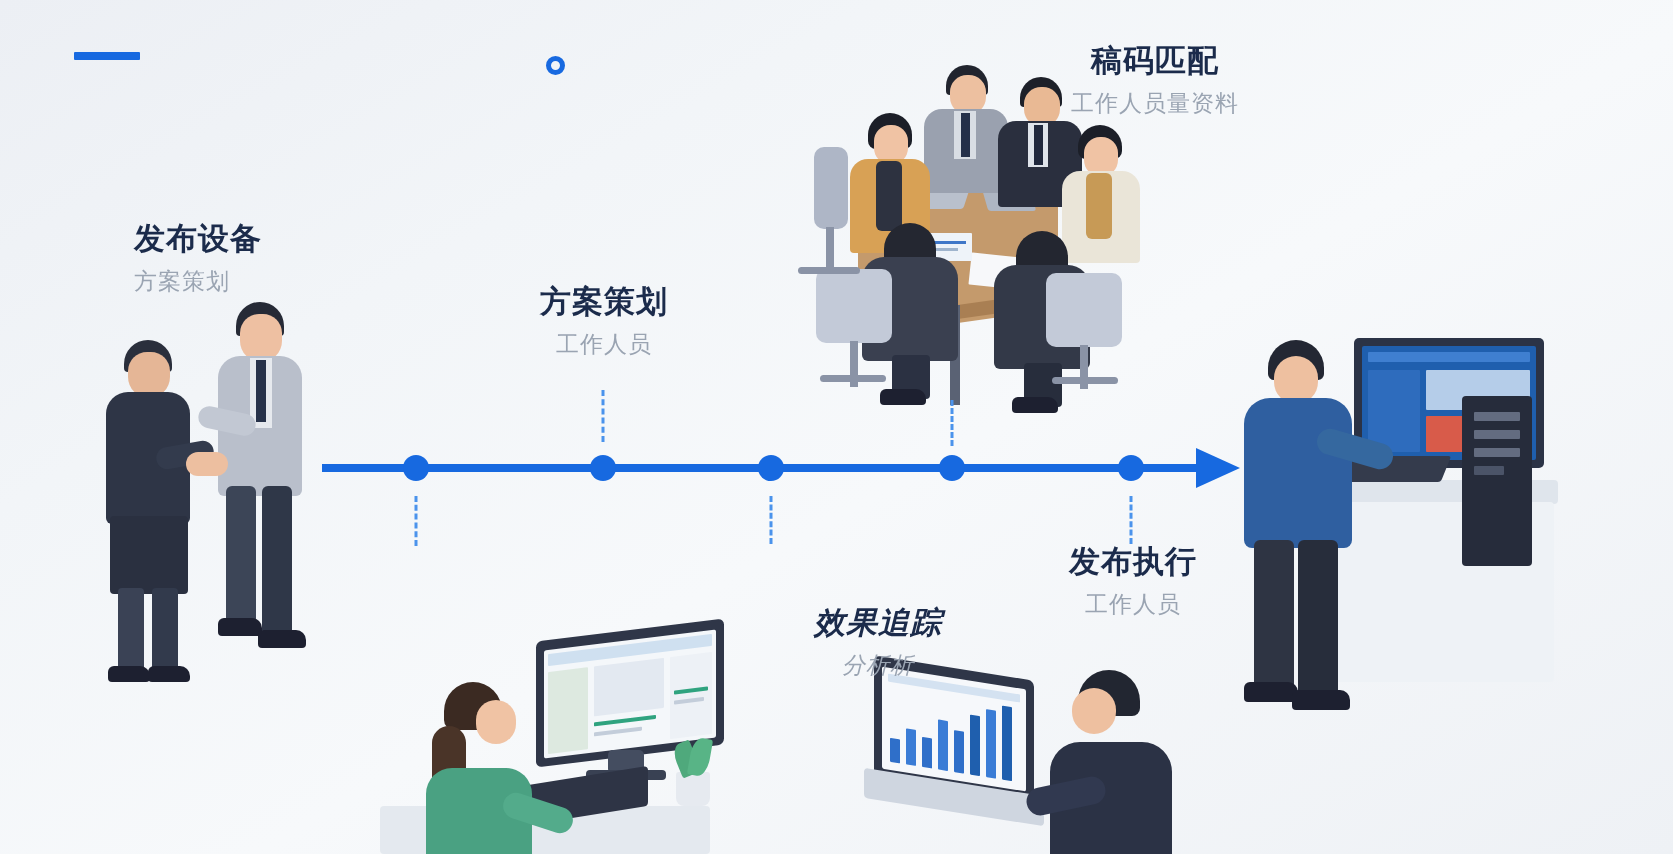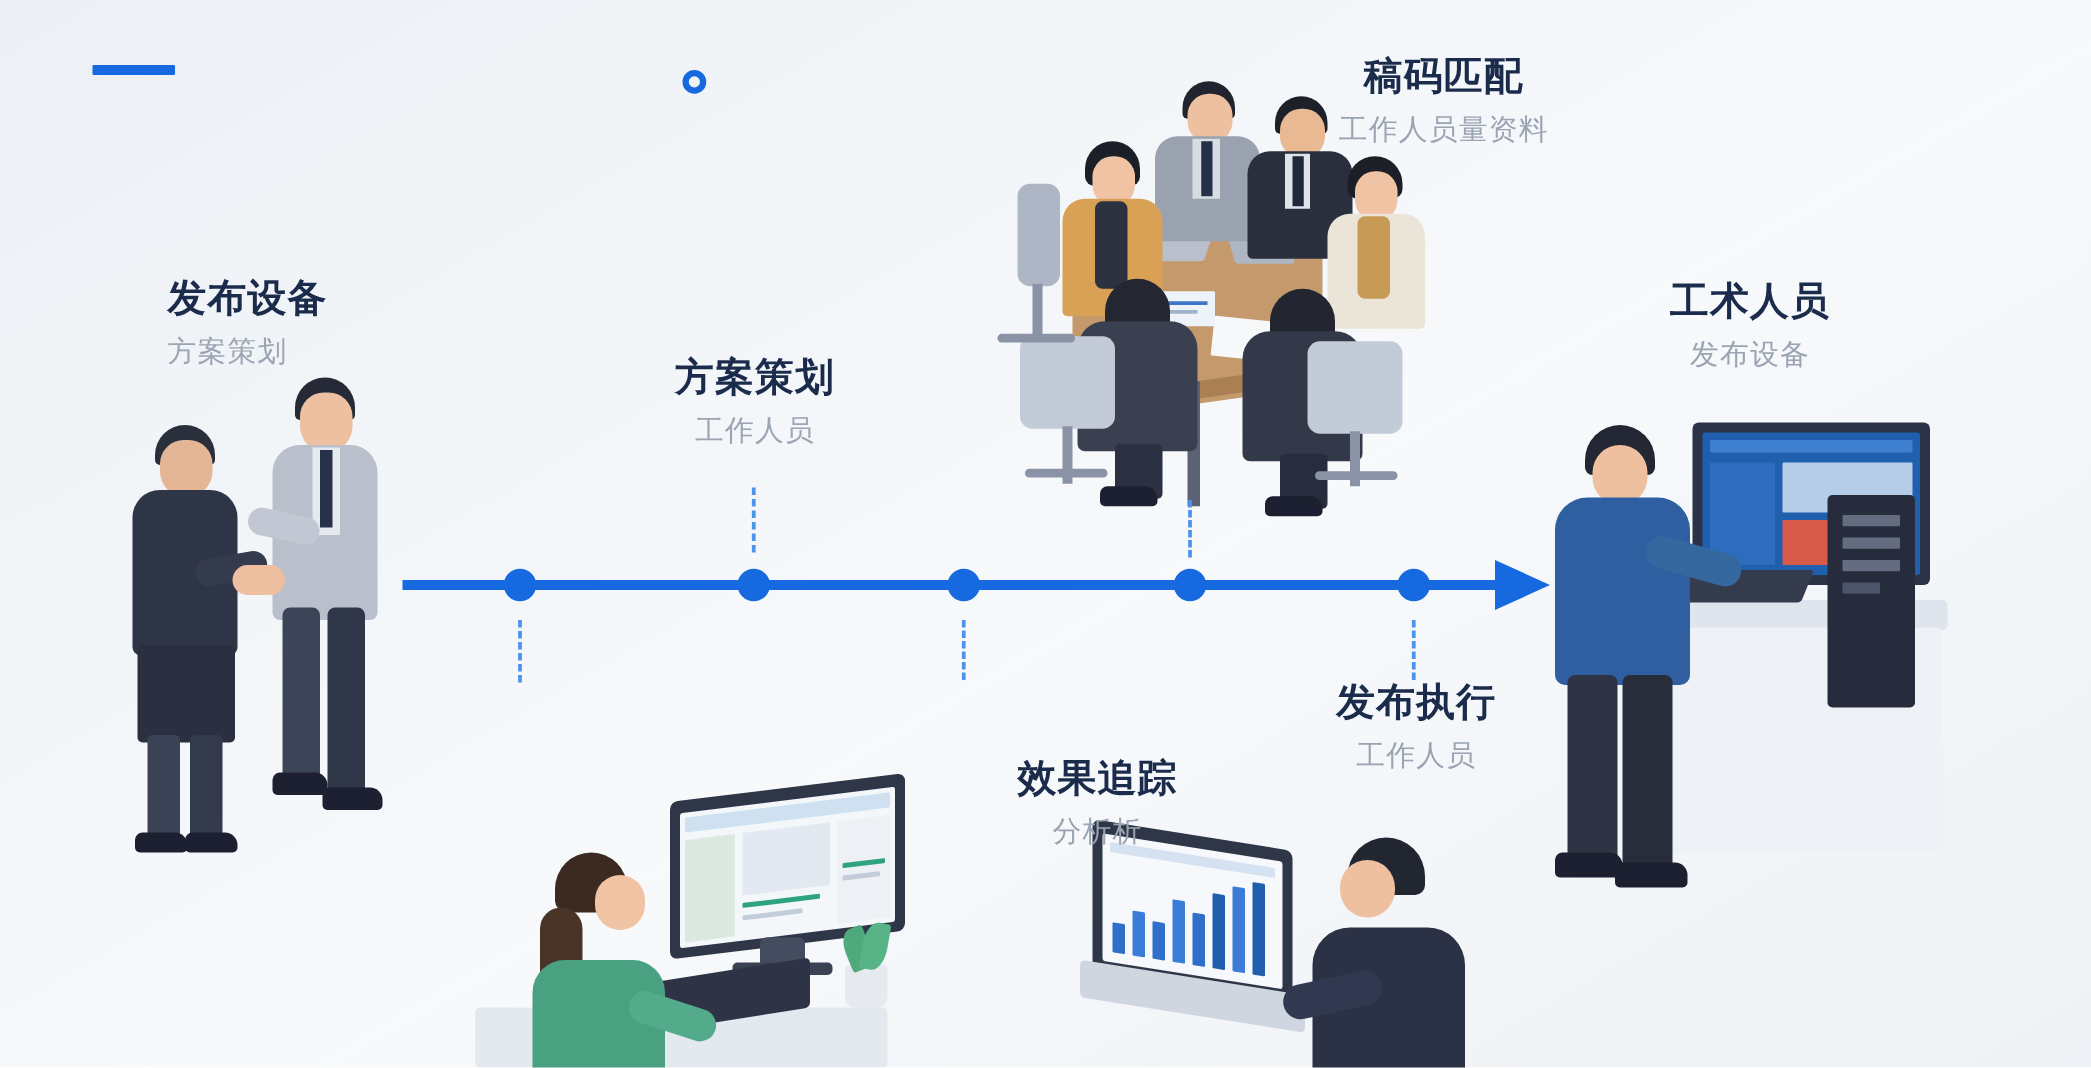--- a/index.html
+++ b/index.html
@@ -324,33 +324,29 @@
     <div class="ls">方案策划</div>
   </div>
 
 
   <div class="label ctr" style="left:604px; top:283px;">
     <div class="lt">方案策划</div>
     <div class="ls">工作人员</div>
   </div>
 
 
-  <div class="label ctr" style="left:878px; top:604px;">
+  <div class="label ctr" style="left:878px; top:604px;font-style:italic;">
     <div class="lt">效果追踪</div>
     <div class="ls">分析析</div>
   </div>
 
   <div class="label ctr" style="left:1155px; top:42px;">
     <div class="lt">稿码匹配</div>
     <div class="ls">工作人员量资料</div>
   </div>
 
   <div class="label ctr" style="left:1133px; top:543px;">
     <div class="lt">发布执行</div>
     <div class="ls">工作人员</div>
   </div>
 
-  <div class="label ctr" style="left:1400px; top:222px;">
-    <div class="lt">工术人员</div>
-    <div class="ls">发布设备</div>
-  </div>
 
 </div>
 
 </body></html>

